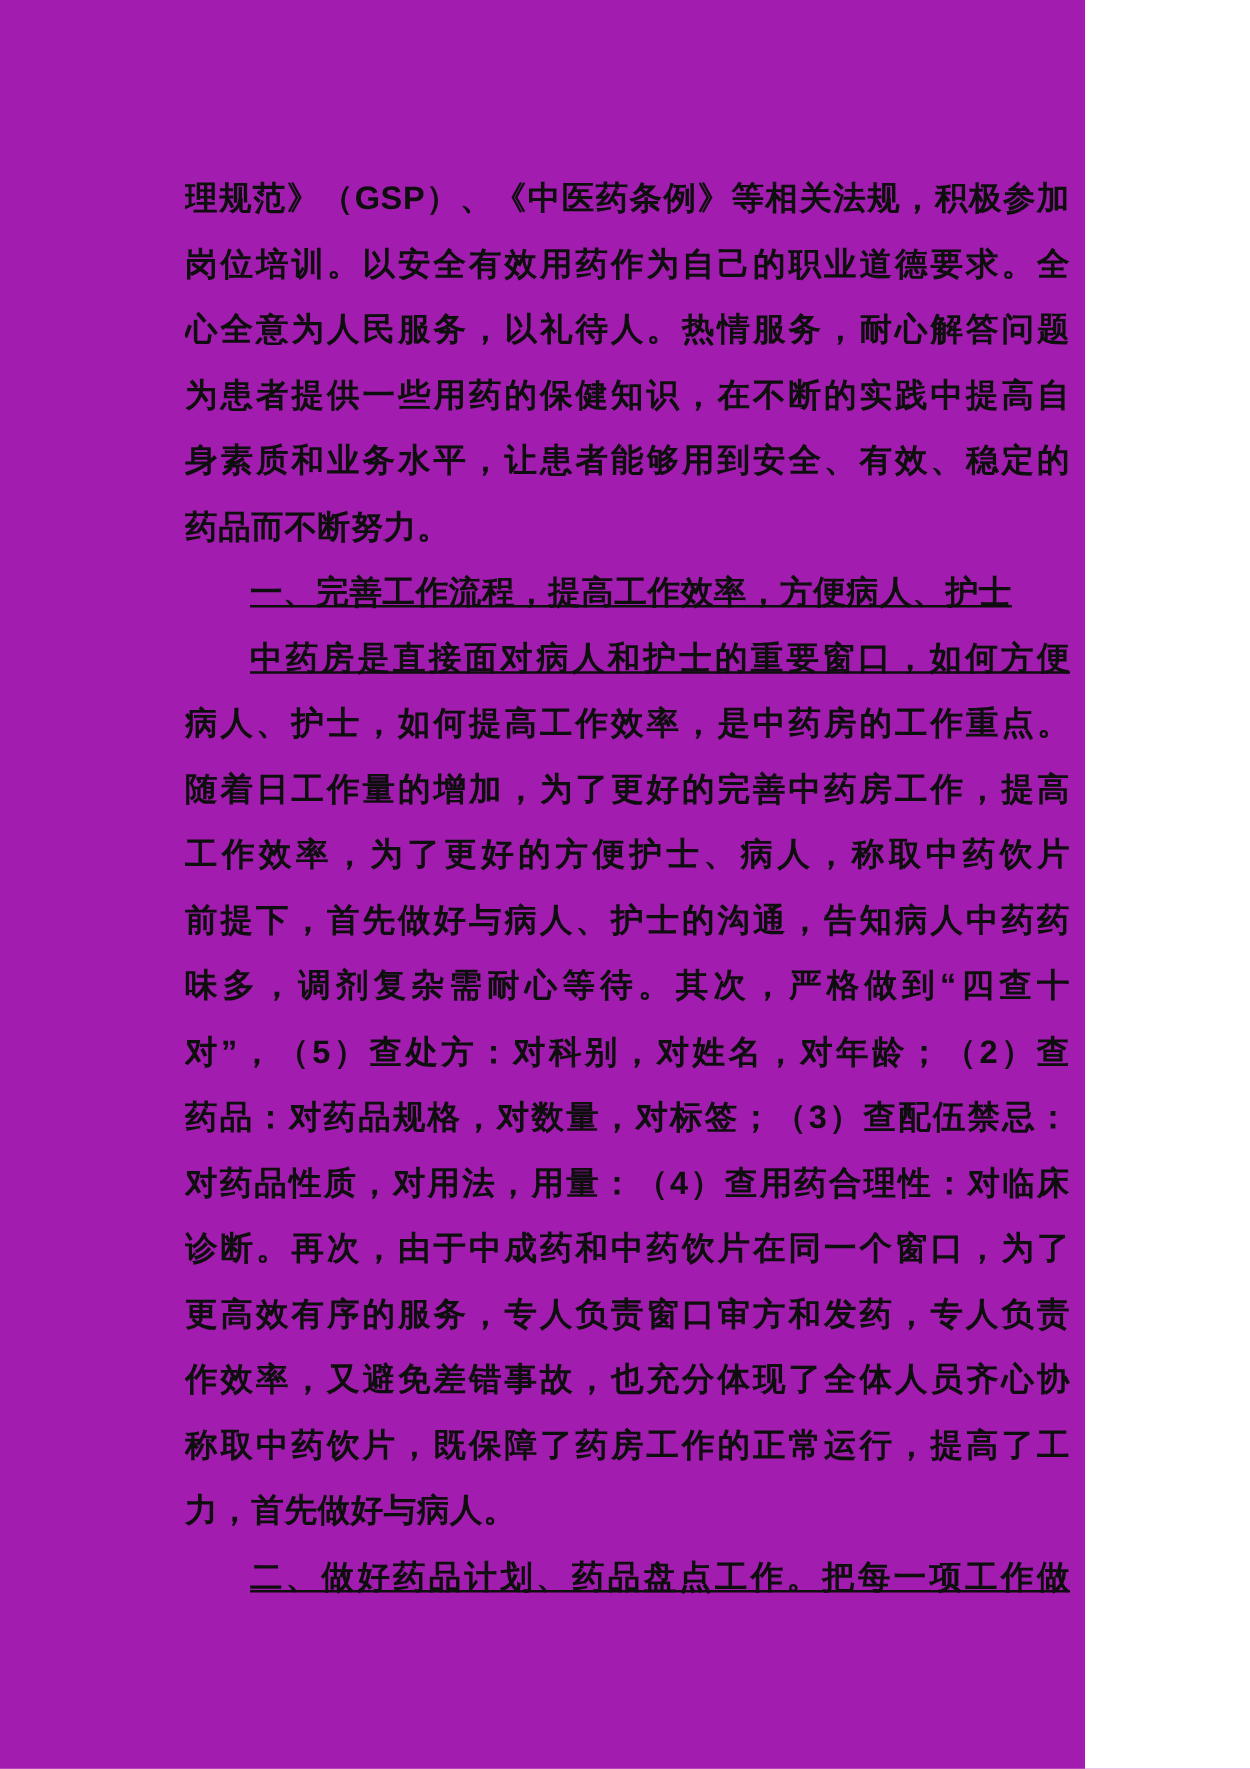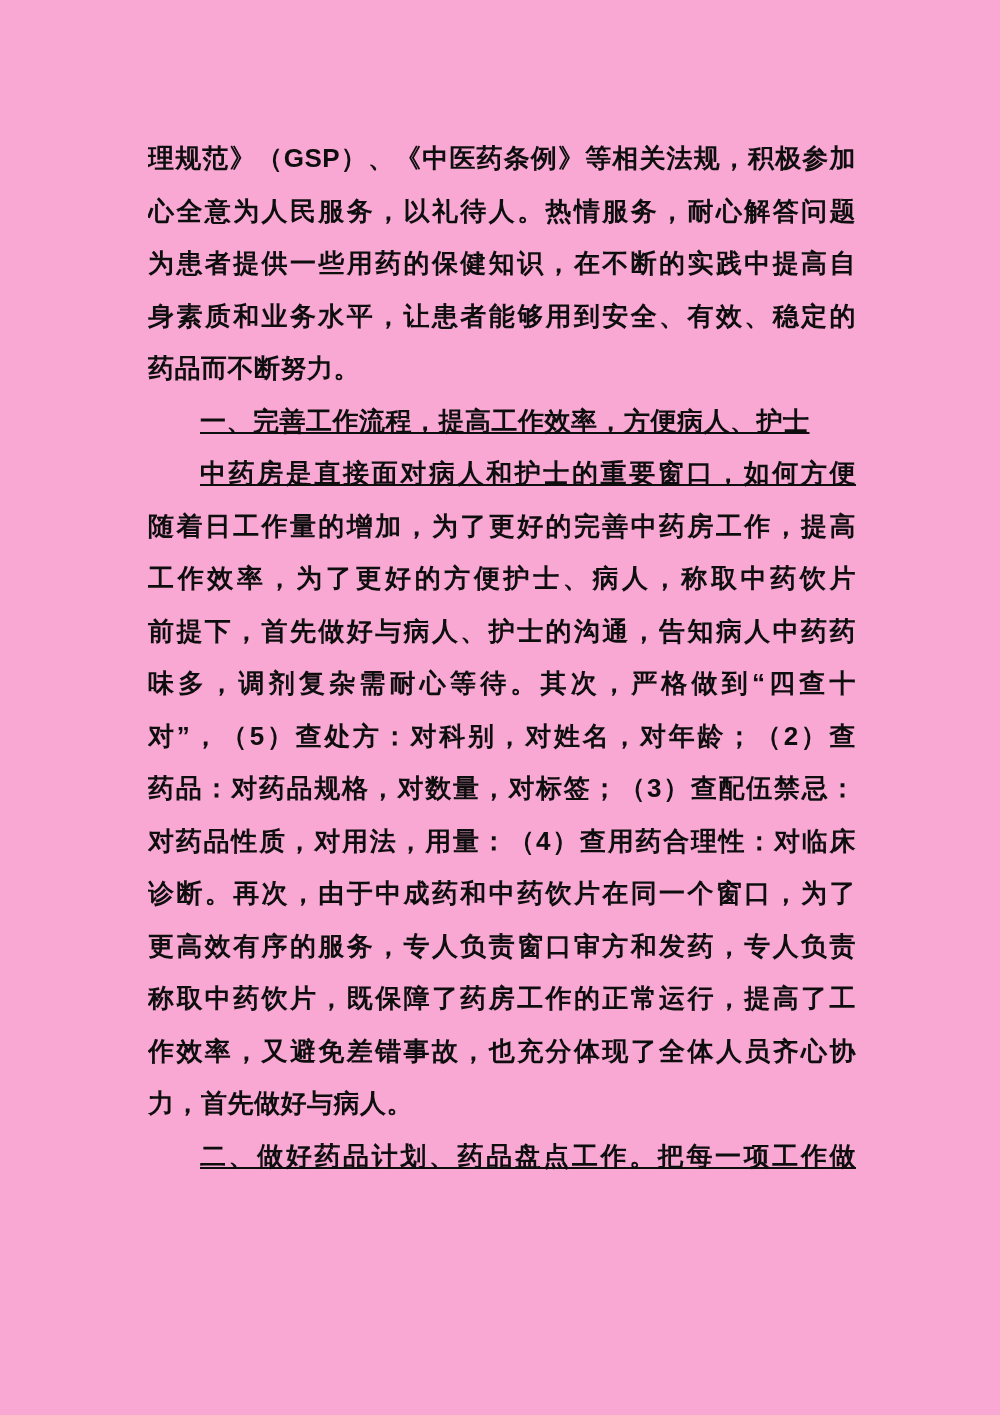--- a/index.html
+++ b/index.html
@@ -7,23 +7,23 @@
     padding: 0;
   }
   body {
     width: 1000px;
     height: 1415px;
     background: #ffffff;
     overflow: hidden;
   }
   .page {
     position: relative;
-    width: 1000px;
+    width: 868px;
     height: 1415px;
-    background: #f9a8d4;
+    background: #a21caf;
   }
   .doc {
     position: absolute;
     left: 148px;
     top: 132px;
     width: 708px;
     font-family: "Liberation Sans", sans-serif;
     font-size: 26px;
     font-weight: 600;
     color: #0e0e0e;
@@ -46,33 +46,35 @@
     text-indent: 52px;
     text-decoration: underline;
   }
 </style>
 </head>
 <body style="background: rgb(255, 255, 255);">
 
 <div class="page">
   <div class="doc" id="doc-body" style="color: rgb(14, 14, 14);">
       <div class="line full">理规范》（GSP）、《中医药条例》等相关法规，积极参加</div>
+      <div class="line full">岗位培训。以安全有效用药作为自己的职业道德要求。全</div>
       <div class="line full">心全意为人民服务，以礼待人。热情服务，耐心解答问题</div>
       <div class="line full">为患者提供一些用药的保健知识，在不断的实践中提高自</div>
       <div class="line full">身素质和业务水平，让患者能够用到安全、有效、稳定的</div>
       <div class="line">药品而不断努力。</div>
       <div class="line indent">一、完善工作流程，提高工作效率，方便病人、护士</div>
       <div class="line indent full">中药房是直接面对病人和护士的重要窗口，如何方便</div>
+      <div class="line full">病人、护士，如何提高工作效率，是中药房的工作重点。</div>
       <div class="line full">随着日工作量的增加，为了更好的完善中药房工作，提高</div>
       <div class="line full">工作效率，为了更好的方便护士、病人，称取中药饮片</div>
       <div class="line full">前提下，首先做好与病人、护士的沟通，告知病人中药药</div>
       <div class="line full">味多，调剂复杂需耐心等待。其次，严格做到“四查十</div>
       <div class="line full">对”，（5）查处方：对科别，对姓名，对年龄；（2）查</div>
       <div class="line full">药品：对药品规格，对数量，对标签；（3）查配伍禁忌：</div>
       <div class="line full">对药品性质，对用法，用量：（4）查用药合理性：对临床</div>
       <div class="line full">诊断。再次，由于中成药和中药饮片在同一个窗口，为了</div>
       <div class="line full">更高效有序的服务，专人负责窗口审方和发药，专人负责</div>
+      <div class="line full">作效率，又避免差错事故，也充分体现了全体人员齐心协</div>
       <div class="line full">称取中药饮片，既保障了药房工作的正常运行，提高了工</div>
-      <div class="line full">作效率，又避免差错事故，也充分体现了全体人员齐心协</div>
       <div class="line">力，首先做好与病人。</div>
       <div class="line indent full">二、做好药品计划、药品盘点工作。把每一项工作做实、</div>
     </div>
 </div>
 
 </body></html>

